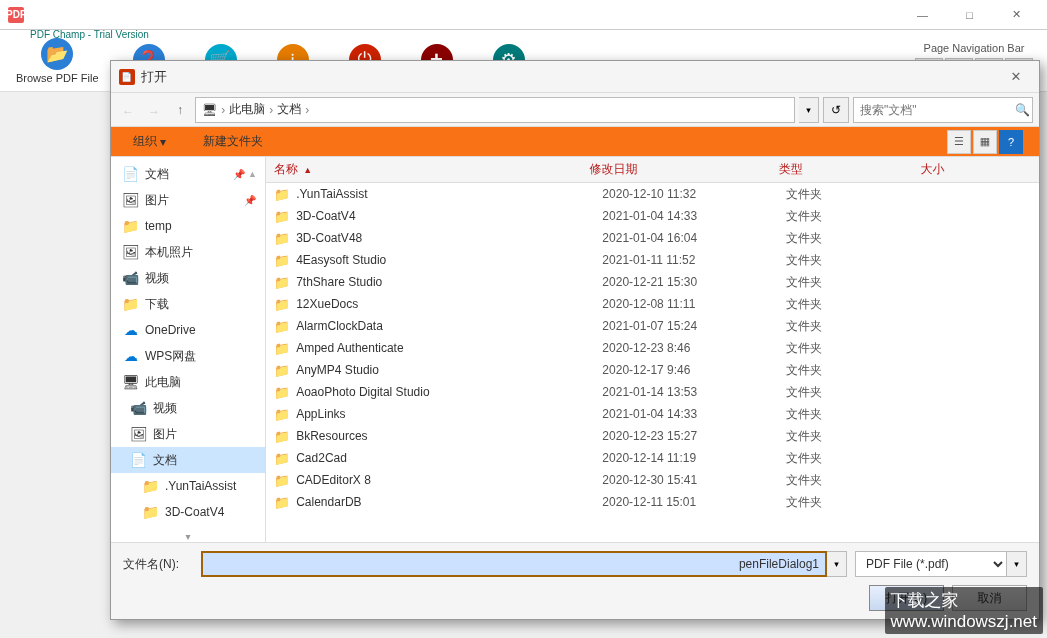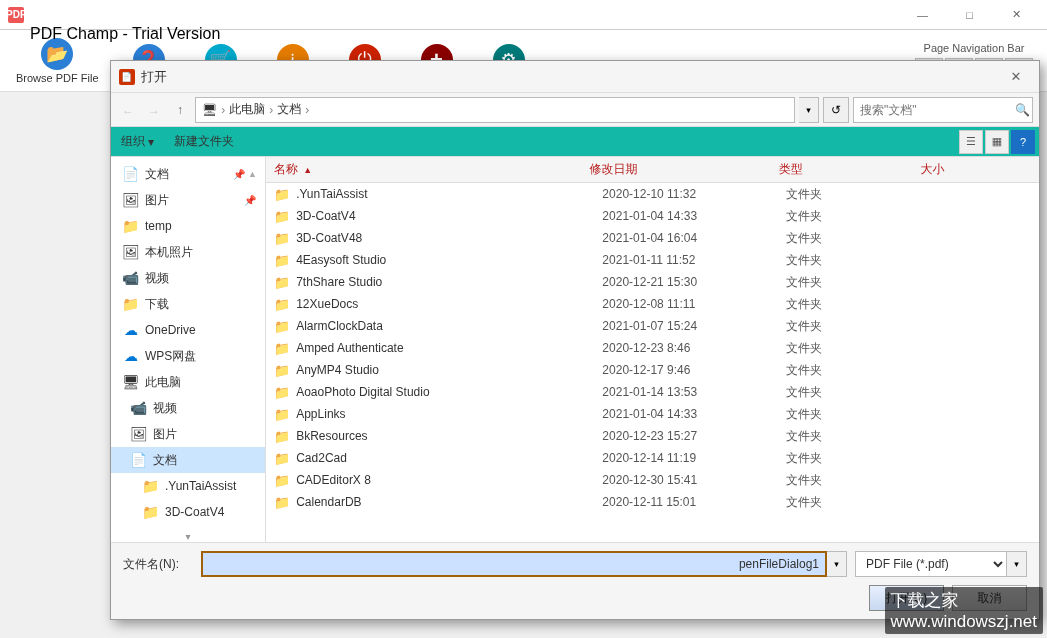--- a/index.html
+++ b/index.html
@@ -34,22 +34,22 @@
     }
     .title-bar-icon {
       width: 16px; height: 16px;
       background: #e55;
       border-radius: 2px;
       margin-right: 6px;
       display: flex; align-items: center; justify-content: center;
       color: white; font-size: 10px; font-weight: bold;
     }
     .title-bar-text {
-      font-size: 16px;
-      color: #000000;
+      font-size: 10px;
+      color: #0f766e;
       flex: 1;
       margin-top: 39px;
     }
     .title-bar-controls {
       display: flex; gap: 2px;
     }
     .title-btn {
       width: 45px; height: 30px;
       border: none; background: transparent;
       cursor: pointer;
@@ -209,26 +209,26 @@
     .search-icon-btn {
       width: 24px; height: 24px;
       border: none; background: transparent;
       cursor: pointer; display: flex; align-items: center; justify-content: center;
       font-size: 12px; color: #666;
     }
 
     
     .dialog-toolbar2 {
       height: 30px;
-      background: #14b8a6;
+      background: #f97316;
       border-bottom: 1px solid #ddd;
       display: flex;
       align-items: center;
-      padding: 0 4px;
-      gap: 8px;
+      padding: 0 16px;
+      gap: 25px;
     }
     .organize-btn {
       display: flex; align-items: center; gap: 3px;
       cursor: pointer; font-size: 12px; color: #333;
       padding: 2px 6px;
     }
     .new-folder-btn {
       display: flex; align-items: center; gap: 3px;
       cursor: pointer; font-size: 12px; color: #333;
       padding: 2px 6px;

